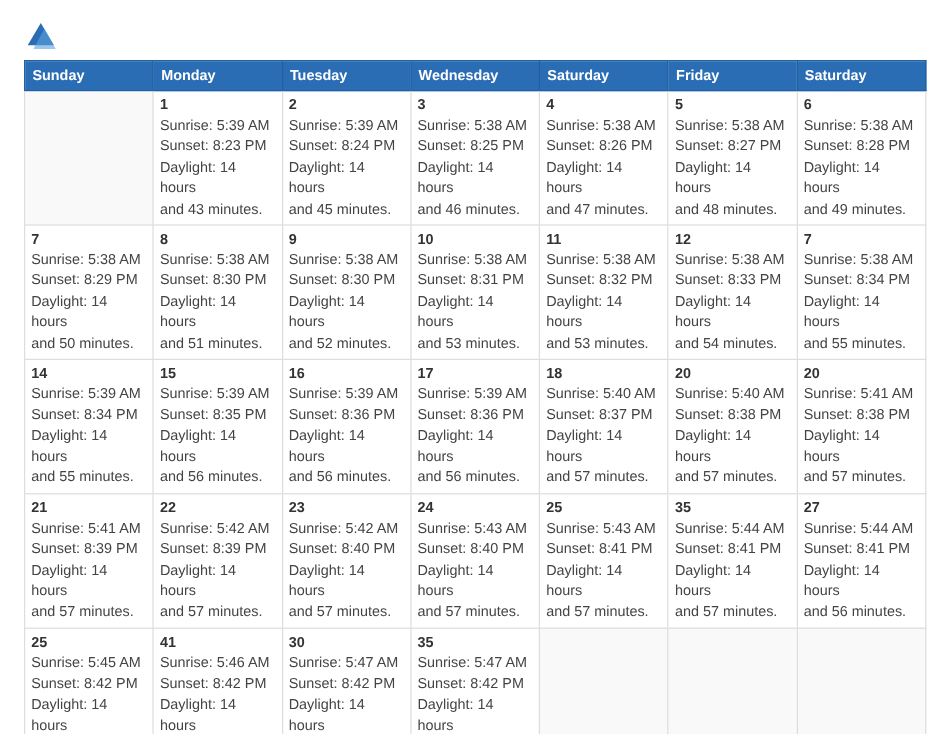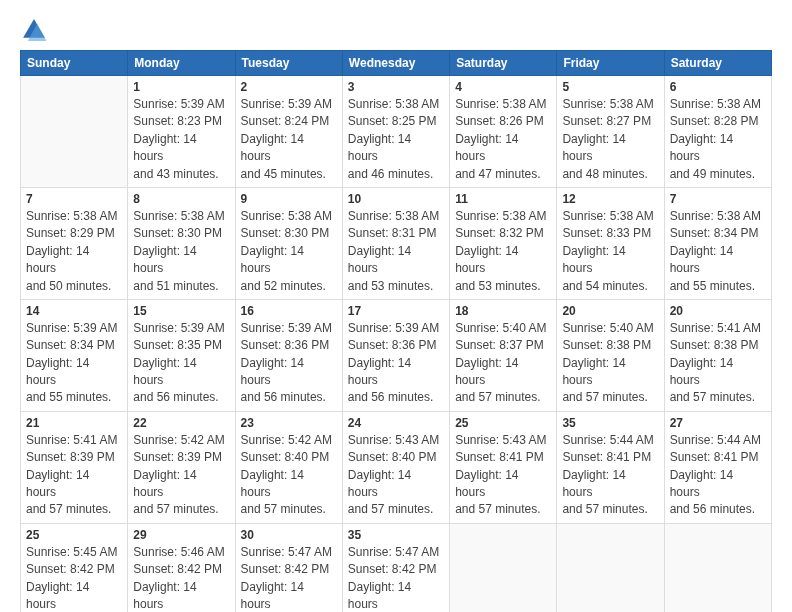--- a/index.html
+++ b/index.html
@@ -254,21 +254,21 @@
             <span class="day-num">27</span>
             <div class="day-info">Sunrise: 5:44 AM<br>Sunset: 8:41 PM<br>Daylight: 14 hours<br>and 56 minutes.</div>
           </td>
         </tr>
         <tr>
           <td>
             <span class="day-num">25</span>
             <div class="day-info">Sunrise: 5:45 AM<br>Sunset: 8:42 PM<br>Daylight: 14 hours<br>and 56 minutes.</div>
           </td>
           <td>
-            <span class="day-num">29</span>
+            <span class="day-num">41</span>
             <div class="day-info">Sunrise: 5:46 AM<br>Sunset: 8:42 PM<br>Daylight: 14 hours<br>and 55 minutes.</div>
           </td>
           <td>
             <span class="day-num">30</span>
             <div class="day-info">Sunrise: 5:47 AM<br>Sunset: 8:42 PM<br>Daylight: 14 hours<br>and 55 minutes.</div>
           </td>
           <td>
             <span class="day-num">35</span>
             <div class="day-info">Sunrise: 5:47 AM<br>Sunset: 8:42 PM<br>Daylight: 14 hours<br>and 54 minutes.</div>
           </td>

